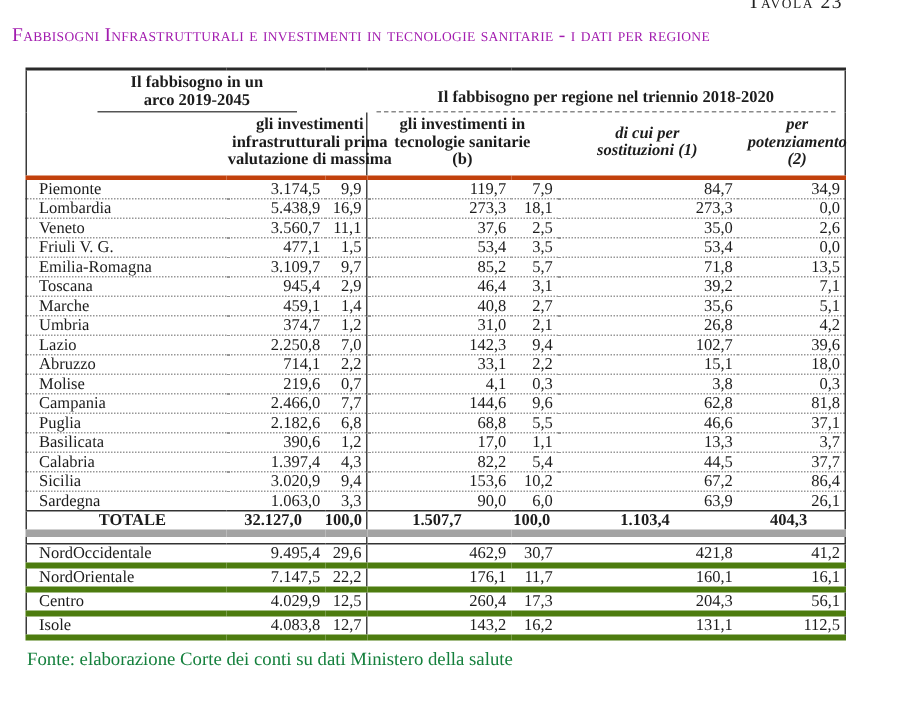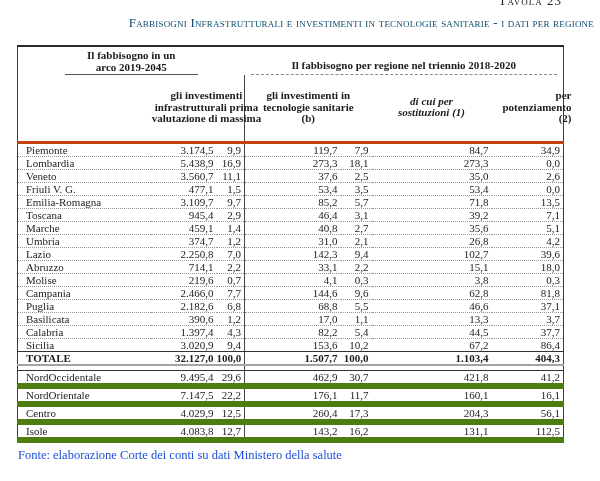--- a/index.html
+++ b/index.html
@@ -7,51 +7,51 @@
     width:600px;height:481px;background:#ffffff;overflow:hidden;position:relative;
     font-family:"Liberation Serif","DejaVu Serif",serif;color:#1c1c1c;
   }
   .tavola-label{
     position:absolute;top:-7px;right:38px;
     font-variant:small-caps;font-size:13px;letter-spacing:1px;color:#222;
   }
   .doc-title{
     margin:15px 6px 0 8px;
     font-variant:small-caps;font-size:13px;letter-spacing:0.2px;
-    white-space:nowrap;color:#0c4a6e;font-weight:normal;text-align:right;
+    white-space:nowrap;color:#a21caf;font-weight:normal;
   }
   table.main{
     border-collapse:collapse;table-layout:fixed;
     margin:14px 0 0 17px;width:546px;
     border-left:1px solid #3a3a3a;border-right:1px solid #3a3a3a;
     border-top:2px solid #2a2a2a;border-bottom:1px solid #3a3a3a;
   }
   th,td{padding:0;font-weight:normal;vertical-align:middle;}
   
   thead th{font-weight:bold;font-size:11px;line-height:11.5px;text-align:center;}
   tr.h1 th{vertical-align:bottom;padding-top:3px;}
   .grp1-inner{width:133px;margin:0 auto;border-bottom:1px solid #555;padding-bottom:1px;}
   .grp2-inner{width:96%;margin:0 auto;border-bottom:1px dashed #8a8a8a;padding-bottom:3px;}
   tr.h2 th{border-bottom:3px solid #c2410c;padding:3px 0 4px 0;}
   .sub-infra{width:112px;margin:0 auto;}
   .sub-tech{width:95px;margin:0 auto;}
   .sub-sost{width:86px;margin:0 auto;font-style:italic;}
-  .sub-pot{width:80px;margin:12px auto;text-align:right;}
+  .sub-pot{width:80px;margin:0 auto;font-style:italic;}
   
   tbody td{font-size:11px;height:12px;line-height:12px;white-space:nowrap;overflow:hidden;}
   td.name{text-align:left;padding-left:8px;}
   td.num{text-align:right;padding-right:3px;}
   .region-row td{border-bottom:1px dotted #979797;}
   #tbody-regions tr:last-child td{border-bottom:1px solid #333;}
-  .totale-row td{font-weight:bold;border-bottom:2px solid #a3a3a3;}
+  .totale-row td{font-weight:bold;border-bottom:5px solid #a3a3a3;text-align:center;}
   .spacer-row td{height:4px;border-bottom:1px solid #333;}
-  .macro-row td{border-bottom:6px solid #4d7c0f;}
+  .macro-row td{border-bottom:4px solid #4d7c0f;}
   .vline{border-left:1px solid #454545;}
   .fonte{
-    margin:5px 0 0 18px;font-size:12.5px;color:#1d4ed8;
+    margin:5px 0 0 18px;font-size:12.5px;color:#15803d;
   }
 </style>
 </head>
 <body>
 
 <div class="tavola-label">Tavola 23</div>
 
 <div class="doc-title">Fabbisogni Infrastrutturali e investimenti in tecnologie sanitarie - i dati per regione</div>
 
 <table class="main">
@@ -230,20 +230,29 @@
       </tr>
       <tr class="region-row">
         <td class="name">Sicilia</td>
         <td class="num">3.020,9</td>
         <td class="num">9,4</td>
         <td class="num vline">153,6</td>
         <td class="num">10,2</td>
         <td class="num">67,2</td>
         <td class="num">86,4</td>
       </tr>
+      <tr class="region-row">
+        <td class="name">Sardegna</td>
+        <td class="num">1.063,0</td>
+        <td class="num">3,3</td>
+        <td class="num vline">90,0</td>
+        <td class="num">6,0</td>
+        <td class="num">63,9</td>
+        <td class="num">26,1</td>
+      </tr>
     </tbody>
   <tbody id="tbody-totale">
       <tr class="totale-row">
         <td class="name">TOTALE</td>
         <td class="num">32.127,0</td>
         <td class="num">100,0</td>
         <td class="num vline">1.507,7</td>
         <td class="num">100,0</td>
         <td class="num">1.103,4</td>
         <td class="num">404,3</td>

